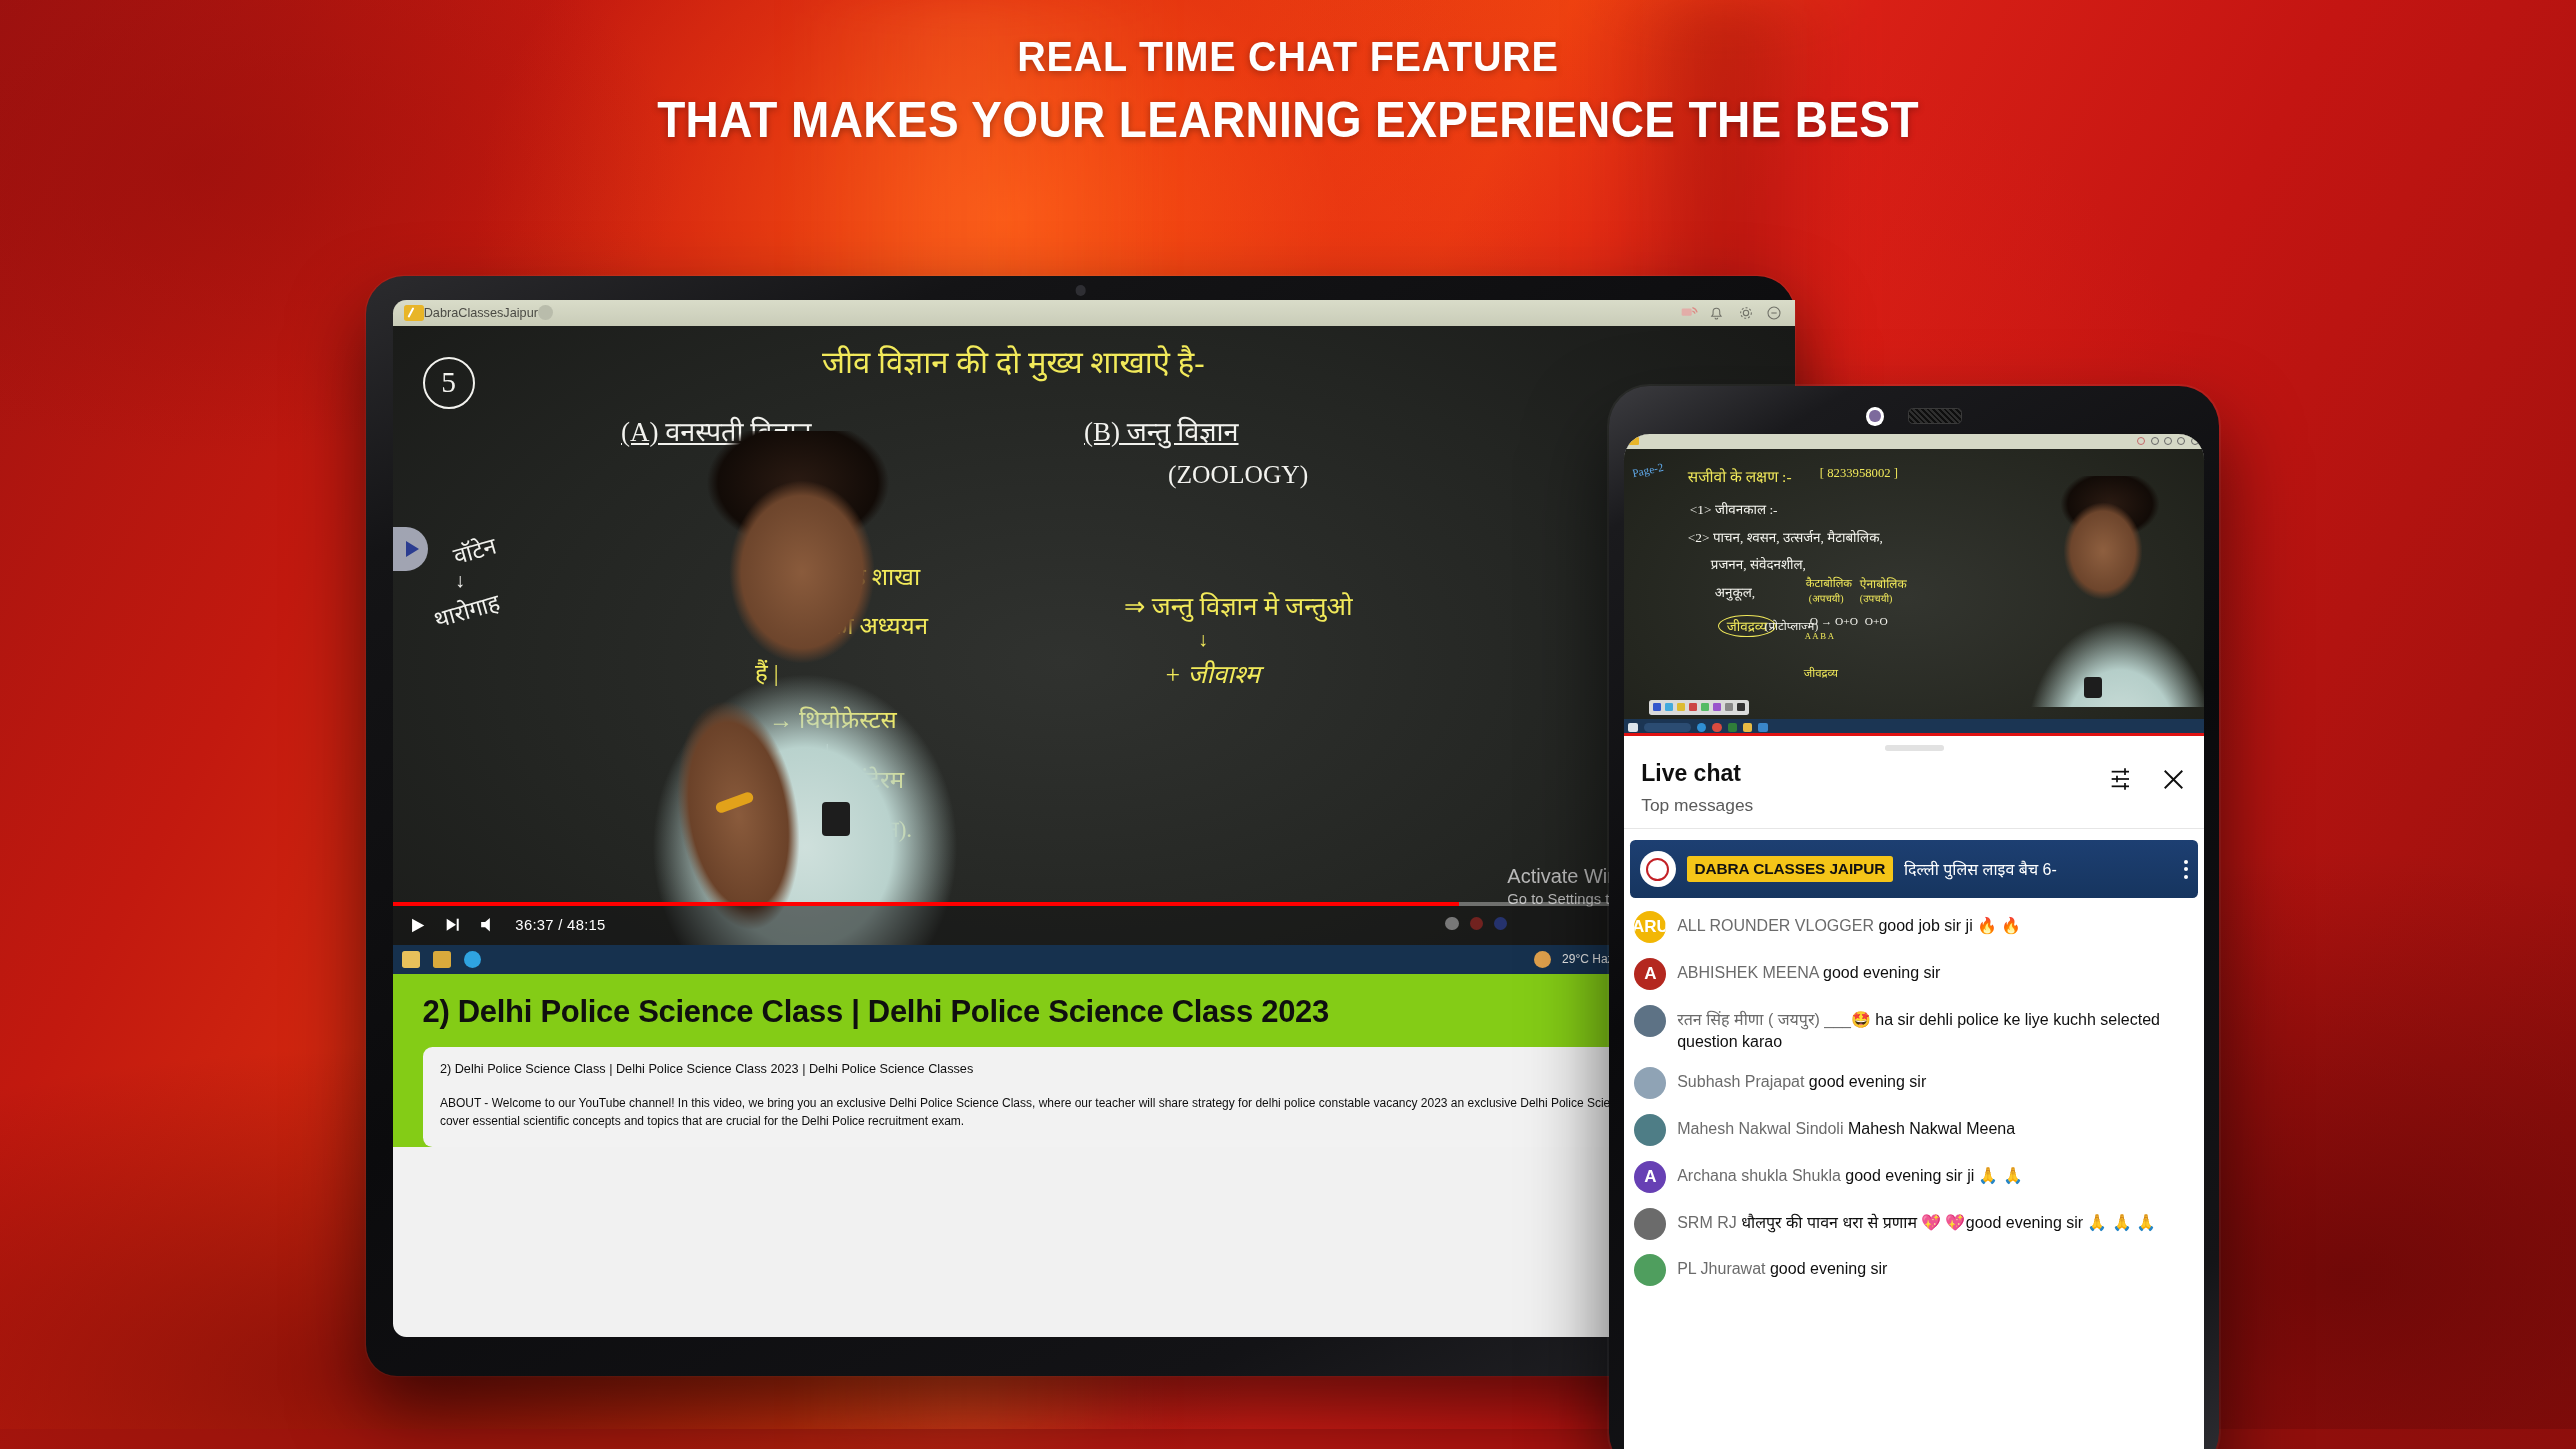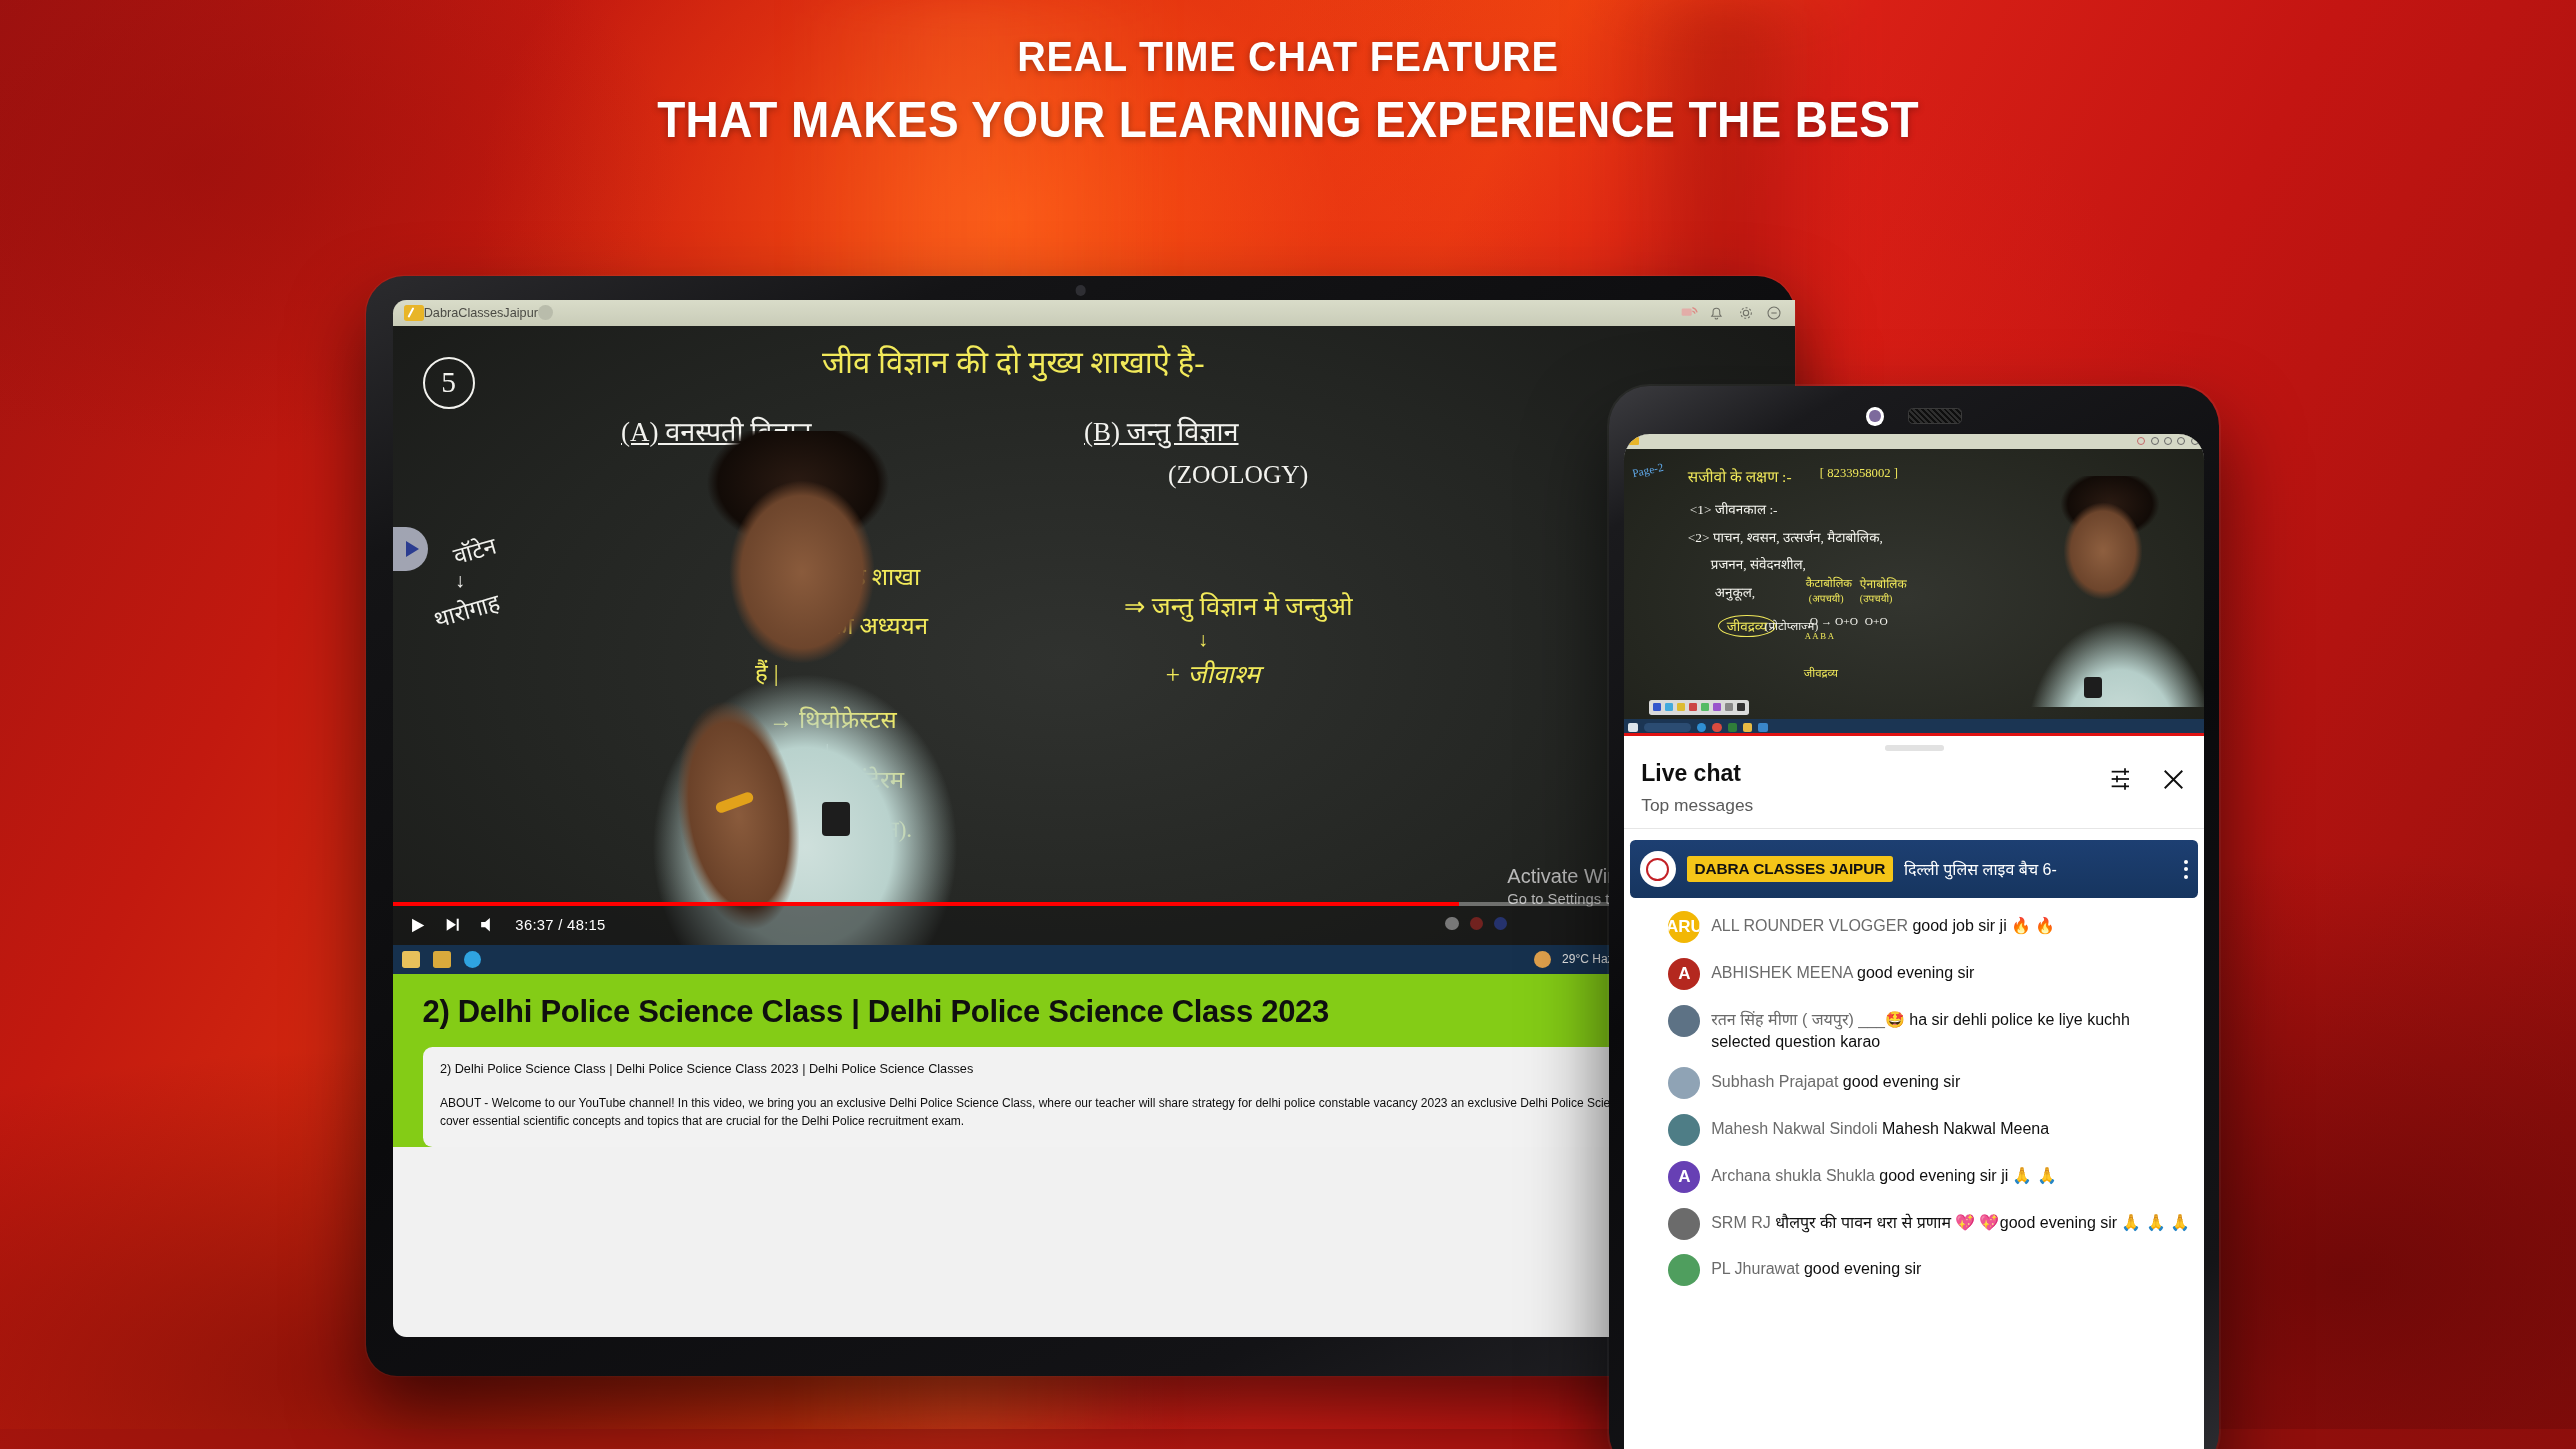--- a/index.html
+++ b/index.html
@@ -240,21 +240,21 @@
   }
   #lc-pinned .av{width:36px;height:36px;border-radius:50%;background:#fff;display:flex;align-items:center;justify-content:center;flex:0 0 auto;}
   #lc-pinned .av i{width:23px;height:23px;border-radius:50%;border:2.7px solid #c32026;display:block;}
   #lc-badge{background:#f5c518;color:#111;font-weight:bold;font-size:15.4px;padding:4px 8px;border-radius:2.7px;letter-spacing:-0.1px;white-space:nowrap;}
   #lc-pinmsg{color:#fff;font-size:16px;white-space:nowrap;overflow:hidden;}
   #lc-kebab{margin-left:auto;display:flex;flex-direction:column;gap:3.4px;padding-left:5.4px;}
   #lc-kebab i{width:4px;height:4px;border-radius:50%;background:#fff;display:block;}
 
   #lc-list{padding:13.4px 10.7px 0 10.7px;}
   .msg{display:flex;gap:10.7px;margin-bottom:14.8px;align-items:flex-start;}
-  .msg .avatar{width:32px;height:32px;border-radius:50%;flex:0 0 auto;display:flex;align-items:center;justify-content:center;color:#fff;font-size:17px;font-weight:bold;overflow:hidden;margin-left:34px;}
+  .msg .avatar{width:32px;height:32px;border-radius:50%;flex:0 0 auto;display:flex;align-items:center;justify-content:center;color:#fff;font-size:17px;font-weight:bold;overflow:hidden;}
   .msg .body{font-size:16px;line-height:1.36;padding-top:4px;}
   .msg .author{color:#6b6b6b;}
   .msg .text{color:#0f0f0f;}
   .emo{font-size:16px;}
 
   
   svg{display:block;}
 </style>
 </head>
 <body>

